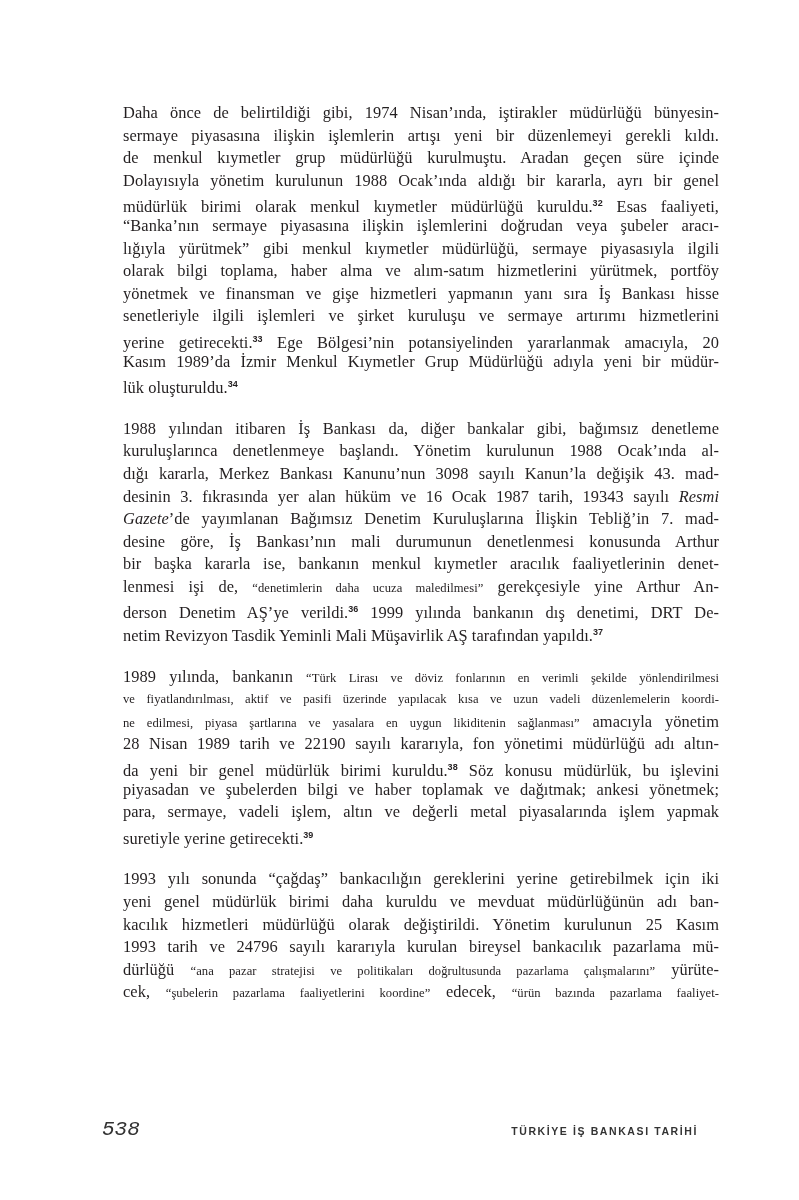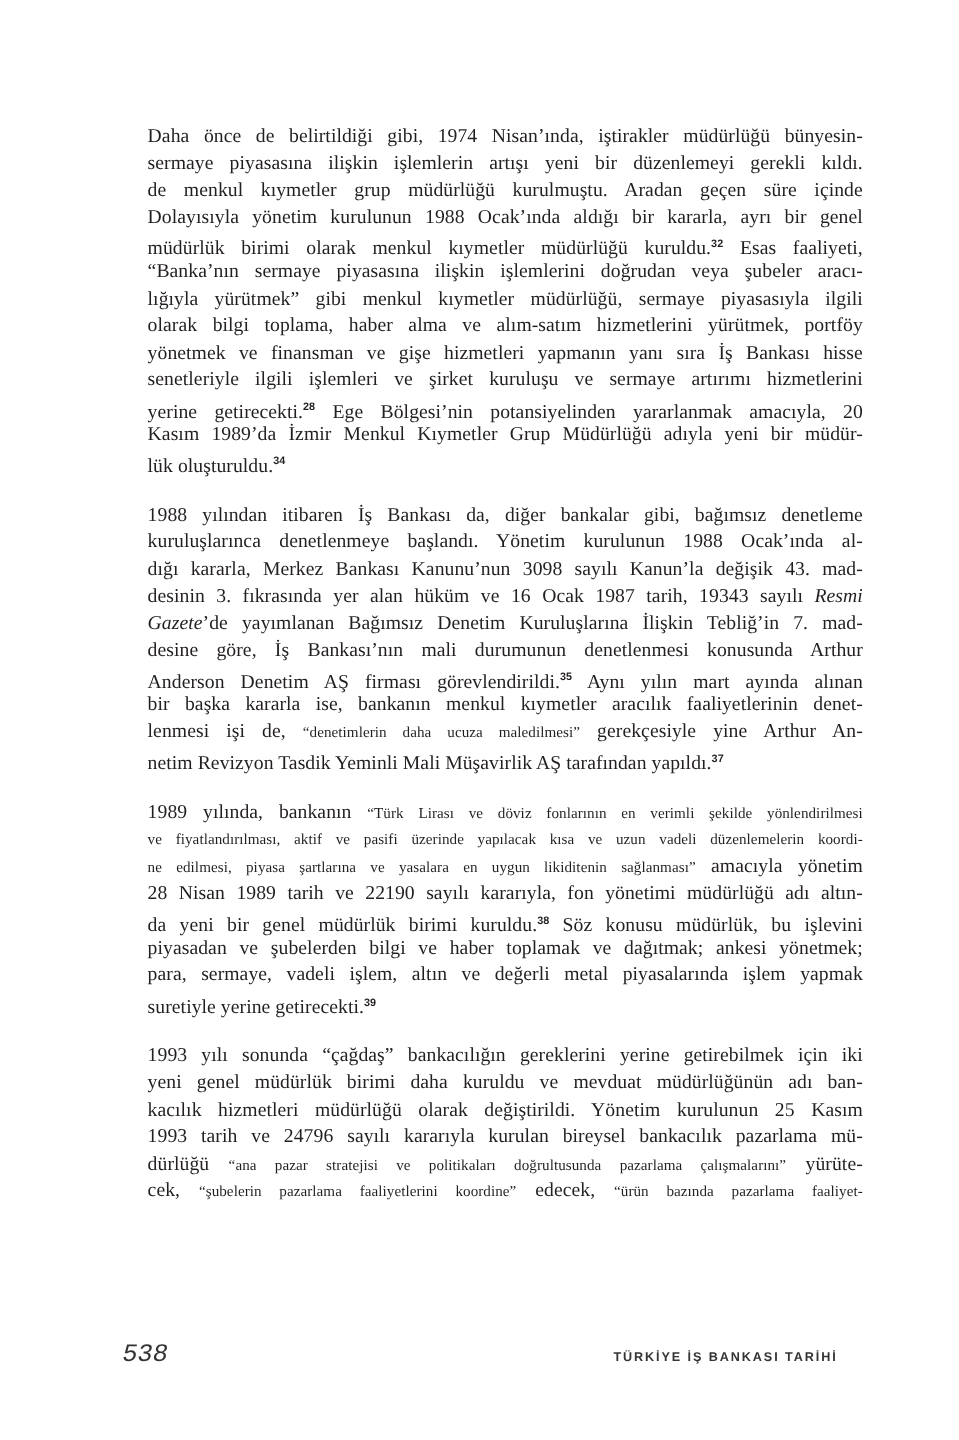--- a/index.html
+++ b/index.html
@@ -30,35 +30,35 @@
     <span class="line"><span>Daha önce de belirtildiği gibi, 1974 Nisan’ında, iştirakler müdürlüğü bünyesin-</span></span>
     <span class="line"><span>sermaye piyasasına ilişkin işlemlerin artışı yeni bir düzenlemeyi gerekli kıldı.</span></span>
     <span class="line"><span>de menkul kıymetler grup müdürlüğü kurulmuştu. Aradan geçen süre içinde</span></span>
     <span class="line"><span>Dolayısıyla yönetim kurulunun 1988 Ocak’ında aldığı bir kararla, ayrı bir genel</span></span>
     <span class="line"><span>müdürlük birimi olarak menkul kıymetler müdürlüğü kuruldu.</span><span class="sup">32</span><span> Esas faaliyeti,</span></span>
     <span class="line"><span>“Banka’nın sermaye piyasasına ilişkin işlemlerini doğrudan veya şubeler aracı-</span></span>
     <span class="line"><span>lığıyla yürütmek” gibi menkul kıymetler müdürlüğü, sermaye piyasasıyla ilgili</span></span>
     <span class="line"><span>olarak bilgi toplama, haber alma ve alım-satım hizmetlerini yürütmek, portföy</span></span>
     <span class="line"><span>yönetmek ve finansman ve gişe hizmetleri yapmanın yanı sıra İş Bankası hisse</span></span>
     <span class="line"><span>senetleriyle ilgili işlemleri ve şirket kuruluşu ve sermaye artırımı hizmetlerini</span></span>
-    <span class="line"><span>yerine getirecekti.</span><span class="sup">28</span><span> Ege Bölgesi’nin potansiyelinden yararlanmak amacıyla, 20</span></span>
+    <span class="line"><span>yerine getirecekti.</span><span class="sup">33</span><span> Ege Bölgesi’nin potansiyelinden yararlanmak amacıyla, 20</span></span>
     <span class="line"><span>Kasım 1989’da İzmir Menkul Kıymetler Grup Müdürlüğü adıyla yeni bir müdür-</span></span>
     <span class="line last"><span>lük oluşturuldu.</span><span class="sup">34</span></span>
   </div>
 
   <div class="para">
     <span class="line"><span>1988 yılından itibaren İş Bankası da, diğer bankalar gibi, bağımsız denetleme</span></span>
     <span class="line"><span>kuruluşlarınca denetlenmeye başlandı. Yönetim kurulunun 1988 Ocak’ında al-</span></span>
     <span class="line"><span>dığı kararla, Merkez Bankası Kanunu’nun 3098 sayılı Kanun’la değişik 43. mad-</span></span>
     <span class="line"><span>desinin 3. fıkrasında yer alan hüküm ve 16 Ocak 1987 tarih, 19343 sayılı </span><span class="it">Resmi</span></span>
     <span class="line"><span class="it">Gazete</span><span>’de yayımlanan Bağımsız Denetim Kuruluşlarına İlişkin Tebliğ’in 7. mad-</span></span>
     <span class="line"><span>desine göre, İş Bankası’nın mali durumunun denetlenmesi konusunda Arthur</span></span>
-    <span class="line"><span>Anderson Denetim AŞ firması görevlendirildi.</span><span class="sup">35</span><span> Aynı yılın mart ayında alınan</span></span>
     <span class="line"><span>bir başka kararla ise, bankanın menkul kıymetler aracılık faaliyetlerinin denet-</span></span>
     <span class="line"><span>lenmesi işi de, </span><span class="q">“denetimlerin daha ucuza maledilmesi”</span><span> gerekçesiyle yine Arthur An-</span></span>
+    <span class="line"><span>derson Denetim AŞ’ye verildi.</span><span class="sup">36</span><span> 1999 yılında bankanın dış denetimi, DRT De-</span></span>
     <span class="line last"><span>netim Revizyon Tasdik Yeminli Mali Müşavirlik AŞ tarafından yapıldı.</span><span class="sup">37</span></span>
   </div>
 
   <div class="para">
     <span class="line"><span>1989 yılında, bankanın </span><span class="q">“Türk Lirası ve döviz fonlarının en verimli şekilde yönlendirilmesi</span></span>
     <span class="line q"><span>ve fiyatlandırılması, aktif ve pasifi üzerinde yapılacak kısa ve uzun vadeli düzenlemelerin koordi-</span></span>
     <span class="line"><span class="q">ne edilmesi, piyasa şartlarına ve yasalara en uygun likiditenin sağlanması”</span><span> amacıyla yönetim</span></span>
     <span class="line"><span>28 Nisan 1989 tarih ve 22190 sayılı kararıyla, fon yönetimi müdürlüğü adı altın-</span></span>
     <span class="line"><span>da yeni bir genel müdürlük birimi kuruldu.</span><span class="sup">38</span><span> Söz konusu müdürlük, bu işlevini</span></span>
     <span class="line"><span>piyasadan ve şubelerden bilgi ve haber toplamak ve dağıtmak; ankesi yönetmek;</span></span>

